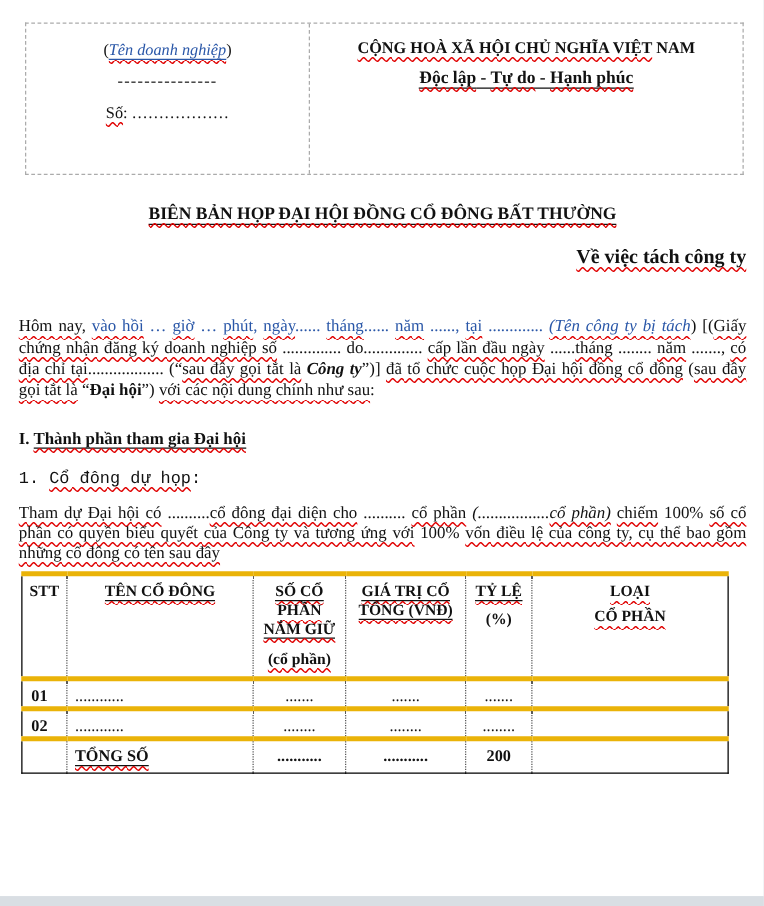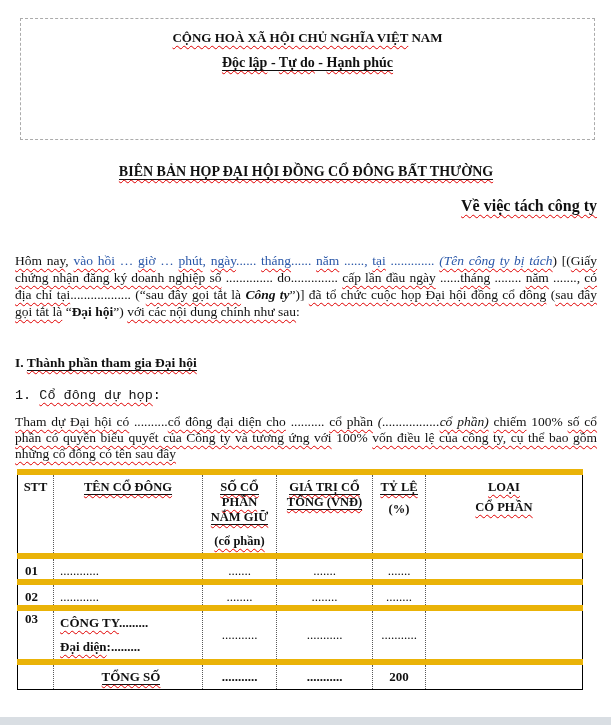--- a/index.html
+++ b/index.html
@@ -49,62 +49,67 @@
   .tt-motto{font-size:14px;margin-top:9px;}
   .tt-date{position:absolute;right:9px;bottom:10px;font-size:13px;font-style:italic;}
   
   .doc-title{margin-top:24px;text-align:center;font-size:14px;}
   .doc-subtitle{margin-top:17px;text-align:right;font-size:16px;}
   
   .intro{
     margin-top:37px;width:582px;font-size:13.5px;line-height:17px;
     text-align:justify;
   }
-  .sec-heading{margin-top:35px;font-size:13.5px;}
+  .sec-heading{margin-top:23px;font-size:13.5px;}
   .sub-item{margin-top:17px;font-size:13.5px;font-family:Liberation Mono, monospace;}
   .para2{
     margin-top:11px;width:582px;font-size:13.5px;line-height:16px;
     text-align:justify;
   }
   
   .sh-table{
     border-collapse:collapse;table-layout:fixed;
     width:565px;margin-left:2px;margin-top:7px;
   }
   .sh-table{border:1.5px solid #000;}
   .sh-table td{
     border-left:1px dotted #595959;
-    border-top:6px solid #eab308;
+    border-top:4px solid #eab308;
     vertical-align:top;
     font-size:13px;
     overflow:hidden;
   }
   .hrow td{height:84px;text-align:center;padding-top:5px;line-height:15px;font-size:12.5px;}
   .mt8{margin-top:9px;}
   .mt6{margin-top:7px;}
   .mt4{margin-top:5px;}
   .r1 td,.r2 td{height:14px;padding-top:4px;}
   .r3 td{height:54px;}
   .r3 .c-mid{vertical-align:middle;padding-top:0;}
   .r3 .c-name{padding-top:4px;}
   .trow td{height:27px;vertical-align:middle;}
   .c-stt{padding-left:7px;font-weight:700;}
   .c-name{padding-left:6px;}
   .c-mid{text-align:center;}
   .r3-line2{margin-top:8px;}
-  .tot-label{font-weight:700;text-align:center;}
+  .tot-label{font-weight:700;}
   .tot-dots{font-weight:700;}
   .bottom-strip{width:611px;height:8px;background:var(--outside);}
 </style>
 </head>
 <body>
 
 <div class="page">
 
   <div class="top-table">
+    <div class="tt-left">
+      <div class="tt-company"><span>(</span><span class="bl i u w">Tên doanh nghiệp</span><span>)</span></div>
+      <div class="tt-dashes">---------------</div>
+      <div class="tt-so"><span class="w">Số</span><span>: ………………</span></div>
+    </div>
     <div class="tt-right">
       <div class="tt-national"><span class="b w">CỘNG HOÀ XÃ HỘI CHỦ NGHĨA VIỆT</span><span class="b"> NAM</span></div>
       <div class="tt-motto"><span class="b u w">Độc lập</span><span class="b u"> - </span><span class="b u w">Tự do</span><span class="b u"> - </span><span class="b u w">Hạnh phúc</span></div>
     </div>
   </div>
 
   <div class="doc-title"><span class="b u w">BIÊN BẢN HỌP ĐẠI HỘI ĐỒNG CỔ ĐÔNG BẤT THƯỜNG</span></div>
   <div class="doc-subtitle"><span class="b w">Về việc tách công ty</span></div>
 
   <p class="intro"><span class="w">Hôm nay</span><span>, </span><span class="bl w">vào hồi</span><span class="bl"> … </span><span class="bl w">giờ</span><span class="bl"> … </span><span class="bl w">phút</span><span class="bl">, </span><span class="bl w">ngày</span><span class="bl">...... </span><span class="bl w">tháng</span><span class="bl">...... </span><span class="bl w">năm</span><span class="bl"> ......, </span><span class="bl w">tại</span><span class="bl"> ............. </span><span class="bl i w">(Tên công ty bị tách</span><span>) [(</span><span class="w">Giấy chứng nhận đăng ký doanh nghiệp số</span><span> .............. do.............. </span><span class="w">cấp lần đầu ngày</span><span> ......</span><span class="w">tháng</span><span> ........ </span><span class="w">năm</span><span> ......., </span><span class="w">có địa chỉ tại</span><span>.................. (“</span><span class="w">sau đây gọi tắt là</span><span> </span><span class="b i">Công ty</span><span>”)] </span><span class="w">đã tổ chức cuộc họp Đại hội đồng cổ đông</span><span> (</span><span class="w">sau đây gọi tắt là</span><span> “</span><span class="b">Đại hội</span><span>”) </span><span class="w">với các nội dung chính như sau</span><span>:</span></p>
@@ -161,31 +166,20 @@
 
       <tr class="r2">
         <td class="c-stt">02</td>
         <td class="c-name">............</td>
         <td class="c-mid">........</td>
         <td class="c-mid">........</td>
         <td class="c-mid">........</td>
         <td></td>
       </tr>
 
-      <tr class="r3">
-        <td class="c-stt">03</td>
-        <td class="c-name">
-          <div><span class="b w">CÔNG TY</span><span class="b">.........</span></div>
-          <div class="r3-line2"><span class="b w">Đại diện</span><span class="b">:.........</span></div>
-        </td>
-        <td class="c-mid">...........</td>
-        <td class="c-mid">...........</td>
-        <td class="c-mid">...........</td>
-        <td></td>
-      </tr>
 
       <tr class="trow">
         <td class="c-stt"></td>
         <td class="c-name tot-label"><span class="b u w">TỔNG SỐ</span></td>
         <td class="c-mid tot-dots">...........</td>
         <td class="c-mid tot-dots">...........</td>
         <td class="c-mid tot-dots">200</td>
         <td></td>
       </tr>
     </tbody>

